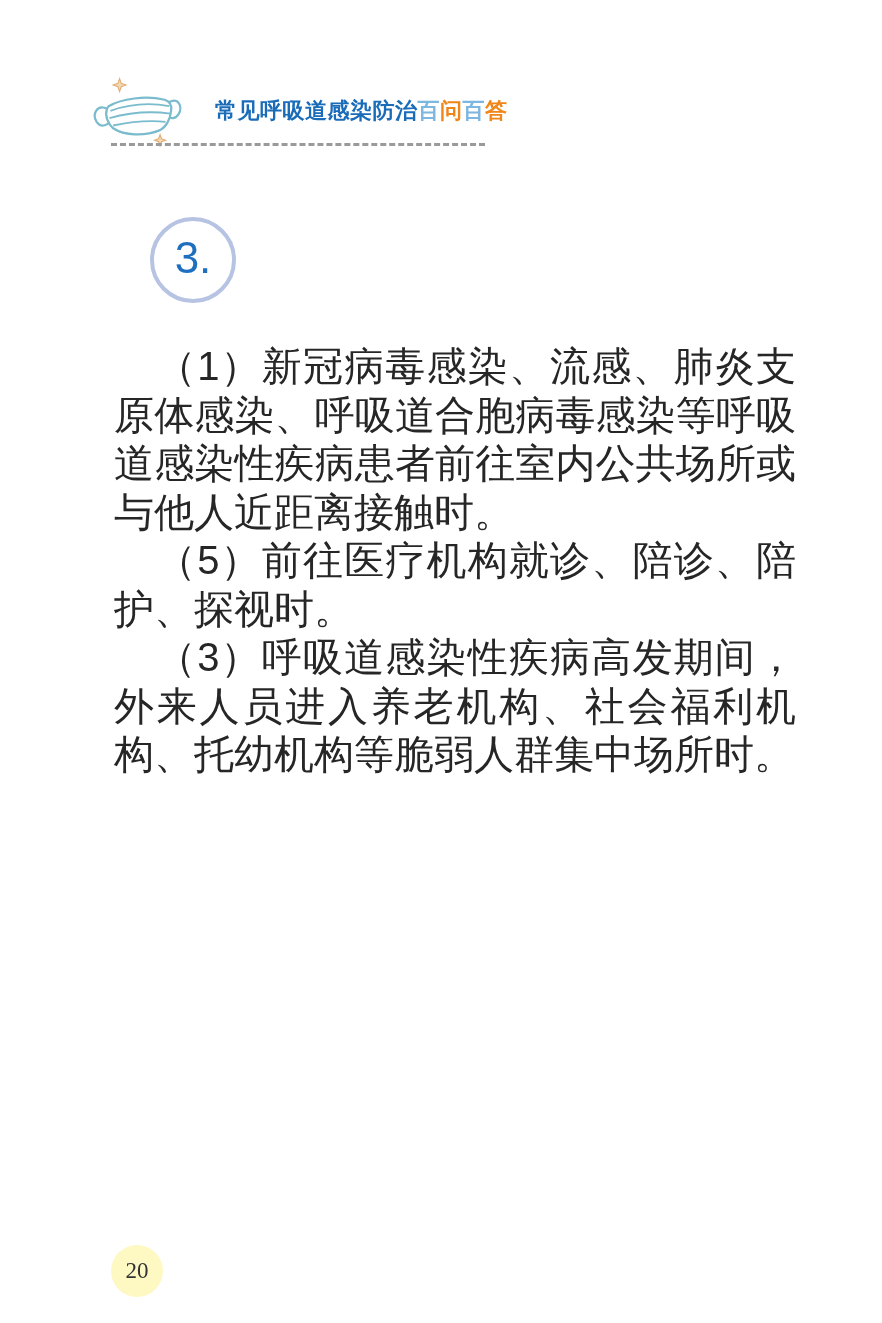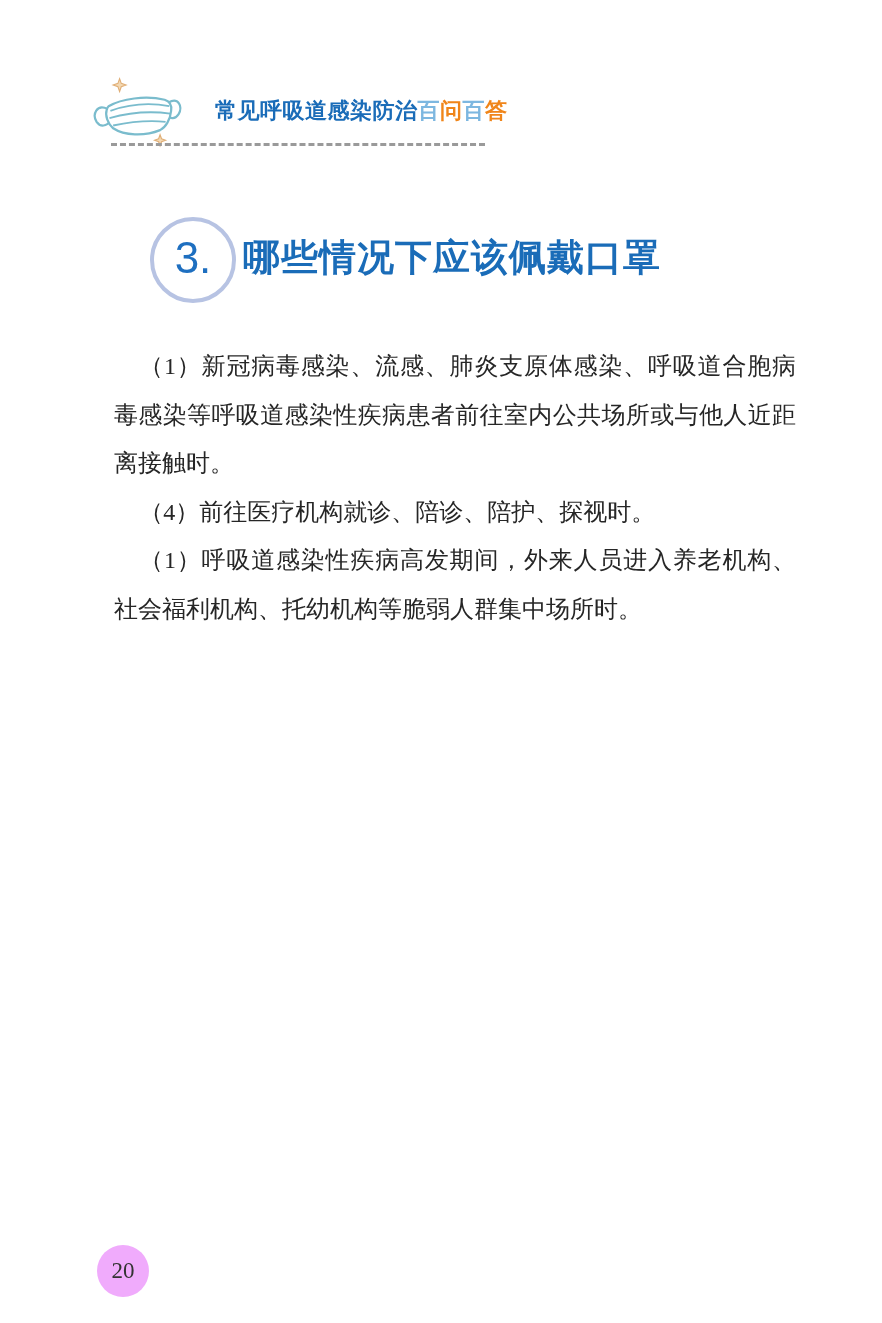--- a/index.html
+++ b/index.html
@@ -79,39 +79,39 @@
     white-space: nowrap;
     line-height: 42px;
   }
 
   
   .answer-body {
     position: absolute;
     left: 98px;
     top: 326px;
     width: 682px;
-    font-family: Liberation Serif, serif;
-    font-size: 24px;
+    font-family: Liberation Sans, sans-serif;
+    font-size: 40px;
     line-height: 48.5px;
     color: #262626;
     text-align: justify;
   }
   .answer-body p {
     margin: 0;
     text-indent: 1.05em;
   }
 
   
   .pagenum {
     position: absolute;
-    left: 81px;
+    left: 95px;
     top: 1229px;
     width: 52px;
     height: 52px;
-    background: #f0abfc;
+    background: #fef9c3;
     border-radius: 50%;
     display: flex;
     align-items: center;
     justify-content: center;
   }
   .pagenum span {
     font-family: "Liberation Serif", "DejaVu Serif", serif;
     font-size: 23px;
     color: #333333;
   }
@@ -146,25 +146,24 @@
 
   <div class="brand">
     <span>常见呼吸道感染防治</span><span class="c-lightblue">百</span><span class="c-orange">问</span><span class="c-lightblue">百</span><span class="c-orange">答</span>
   </div>
 
   <div class="header-divider"></div>
 
   <div class="qnum-circle">
     <span>3.</span>
   </div>
-  <h1 class="qtitle">哪些情况下应该佩戴口罩</h1>
 
   <main class="answer-body">
     <p>（1）新冠病毒感染、流感、肺炎支原体感染、呼吸道合胞病毒感染等呼吸道感染性疾病患者前往室内公共场所或与他人近距离接触时。</p>
-    <p>（4）前往医疗机构就诊、陪诊、陪护、探视时。</p>
-    <p>（1）呼吸道感染性疾病高发期间，外来人员进入养老机构、社会福利机构、托幼机构等脆弱人群集中场所时。</p>
+    <p>（5）前往医疗机构就诊、陪诊、陪护、探视时。</p>
+    <p>（3）呼吸道感染性疾病高发期间，外来人员进入养老机构、社会福利机构、托幼机构等脆弱人群集中场所时。</p>
   </main>
 
   <div class="pagenum">
     <span>20</span>
   </div>
 
 </div>
 
 </body></html>

